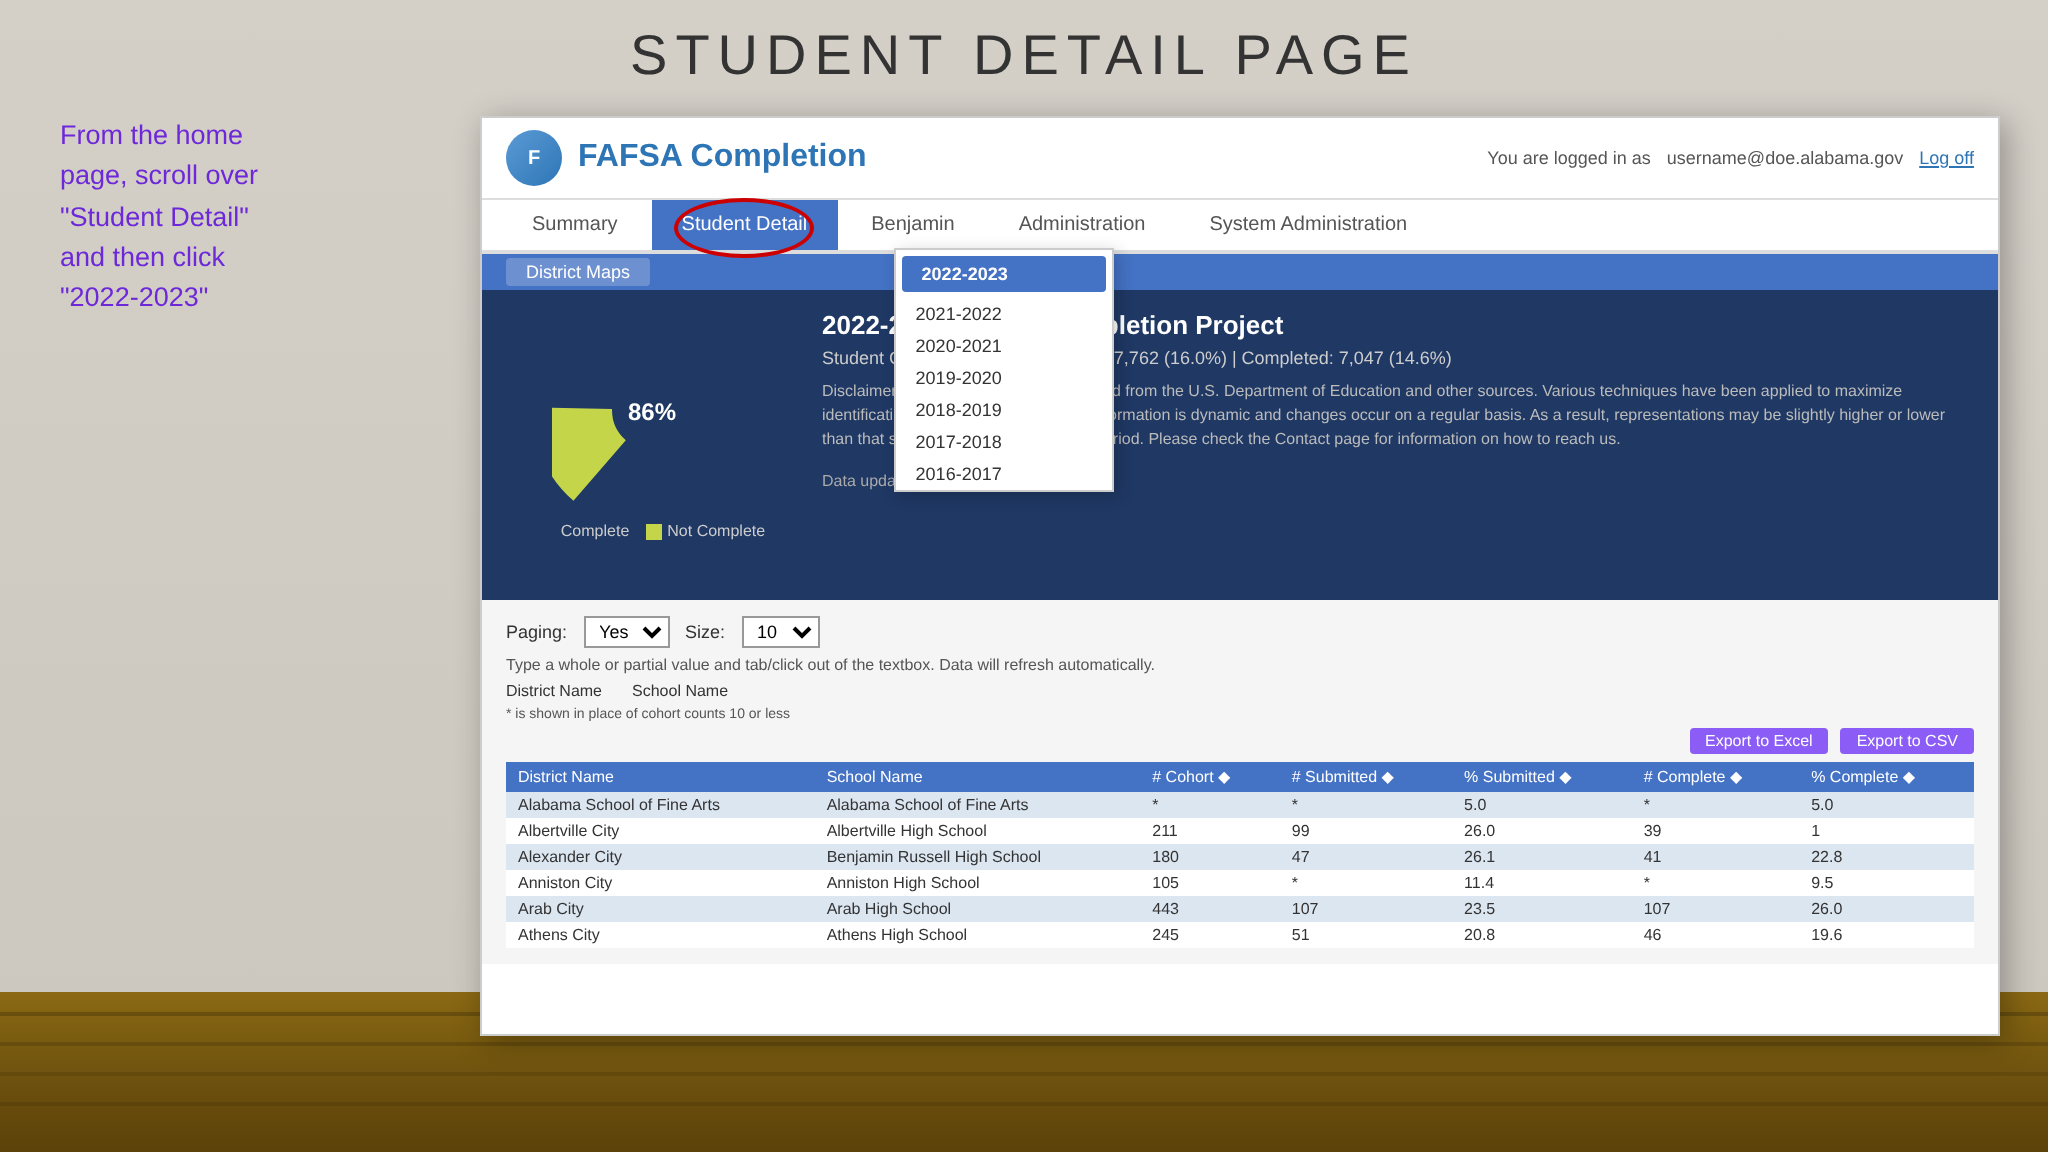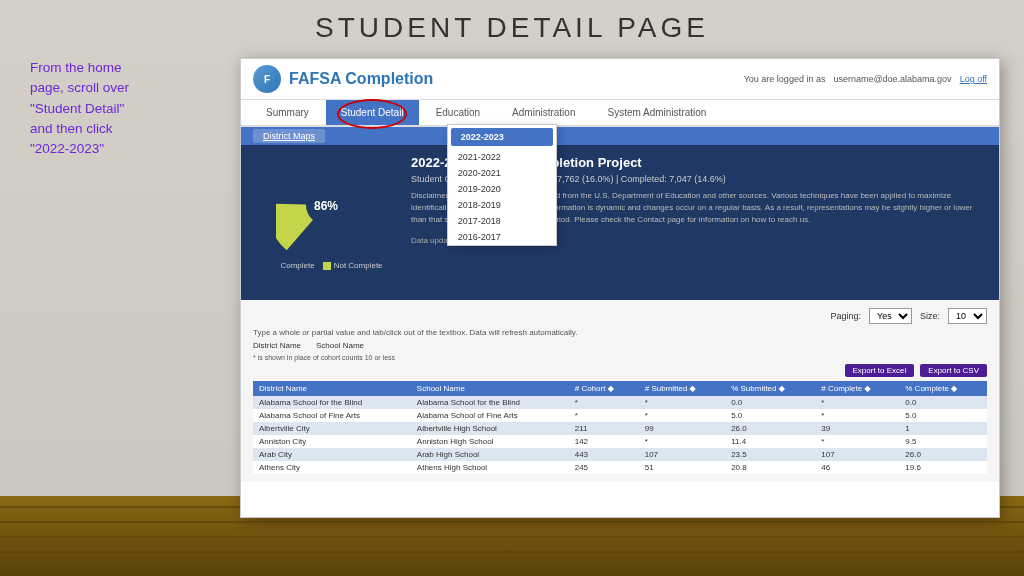--- a/index.html
+++ b/index.html
@@ -286,21 +286,20 @@
       padding: 8px 12px;
     }
 
     .paging-row {
       display: flex;
       align-items: center;
       gap: 8px;
       font-size: 9px;
       color: #333;
       margin-bottom: 4px;
-      justify-content: flex-end;
     }
 
     .paging-select {
       border: 1px solid #999;
       padding: 1px 3px;
       font-size: 9px;
       background: #fff;
     }
 
     .hint-text {
@@ -321,21 +320,21 @@
     }
 
     .export-row {
       display: flex;
       justify-content: flex-end;
       gap: 6px;
       margin-bottom: 4px;
     }
 
     .export-btn {
-      background: #4c1d95;
+      background: #8b5cf6;
       color: white;
       border: none;
       padding: 2px 8px;
       font-size: 8px;
       cursor: pointer;
       border-radius: 2px;
     }
 
     .asterisk-note {
       font-size: 7px;
@@ -420,32 +419,32 @@
         <span class="dropdown-highlighted">2022-2023</span>
         <span class="dropdown-item">2021-2022</span>
         <span class="dropdown-item">2020-2021</span>
         <span class="dropdown-item">2019-2020</span>
         <span class="dropdown-item">2018-2019</span>
         <span class="dropdown-item">2017-2018</span>
         <span class="dropdown-item">2016-2017</span>
       </div>
     </div>
     <div class="nav-item">
-      <span>Education</span>
+      <span>Benjamin</span>
     </div>
     <div class="nav-item">
       <span>Administration</span>
     </div>
     <div class="nav-item">
       <span>System Administration</span>
     </div>
   </div>
 
   <div style="background:#4472c4; padding: 2px 12px; display:flex; gap:10px; align-items:center;">
-    <div style="background:#6d91d0; color:white; padding:2px 10px; font-size:9px; border-radius:2px;text-decoration:underline;">
+    <div style="background:#6d91d0; color:white; padding:2px 10px; font-size:9px; border-radius:2px;">
       <span>District Maps</span>
     </div>
   </div>
 
   <div class="hero-section">
     <div class="pie-chart-container">
       <svg class="pie-chart" viewBox="0 0 100 100">
 
         <circle cx="50" cy="50" r="40" fill="transparent" stroke="#1f3864" stroke-width="40" stroke-dasharray="216.77 251.33" stroke-dashoffset="62.8" transform="rotate(-90 50 50)"></circle>
 
@@ -507,51 +506,51 @@
           <th>District Name</th>
           <th>School Name</th>
           <th># Cohort ◆</th>
           <th># Submitted ◆</th>
           <th>% Submitted ◆</th>
           <th># Complete ◆</th>
           <th>% Complete ◆</th>
         </tr>
       </thead>
       <tbody id="table-body">
-      <tr>
-            <td>Alabama School for the Blind</td>
-            <td>Alabama School for the Blind</td>
-            <td>*</td>
-            <td>*</td>
-            <td>0.0</td>
-            <td>*</td>
-            <td>0.0</td>
-          </tr>
           <tr>
             <td>Alabama School of Fine Arts</td>
             <td>Alabama School of Fine Arts</td>
             <td>*</td>
             <td>*</td>
             <td>5.0</td>
             <td>*</td>
             <td>5.0</td>
           </tr>
           <tr>
             <td>Albertville City</td>
             <td>Albertville High School</td>
             <td>211</td>
             <td>99</td>
             <td>26.0</td>
             <td>39</td>
             <td>1</td>
           </tr>
           <tr>
+            <td>Alexander City</td>
+            <td>Benjamin Russell High School</td>
+            <td>180</td>
+            <td>47</td>
+            <td>26.1</td>
+            <td>41</td>
+            <td>22.8</td>
+          </tr>
+          <tr>
             <td>Anniston City</td>
             <td>Anniston High School</td>
-            <td>142</td>
+            <td>105</td>
             <td>*</td>
             <td>11.4</td>
             <td>*</td>
             <td>9.5</td>
           </tr>
           <tr>
             <td>Arab City</td>
             <td>Arab High School</td>
             <td>443</td>
             <td>107</td>

